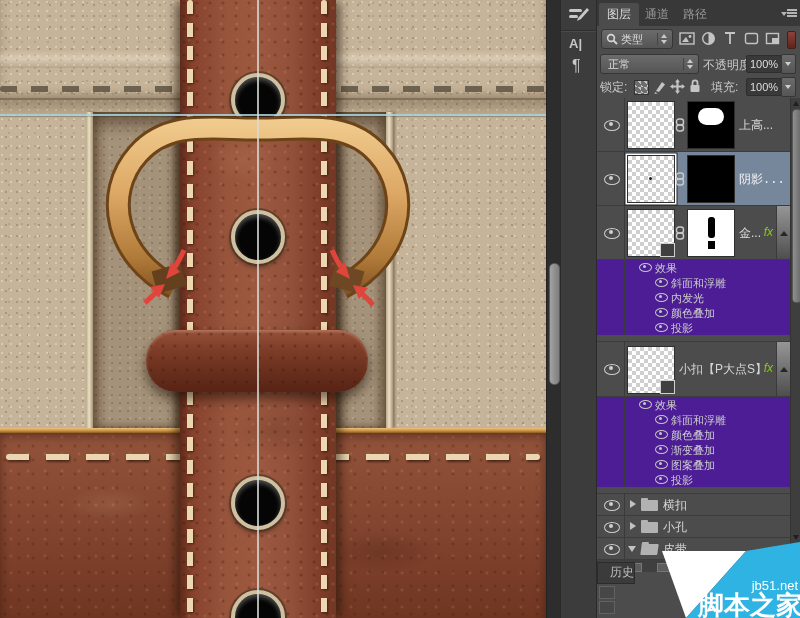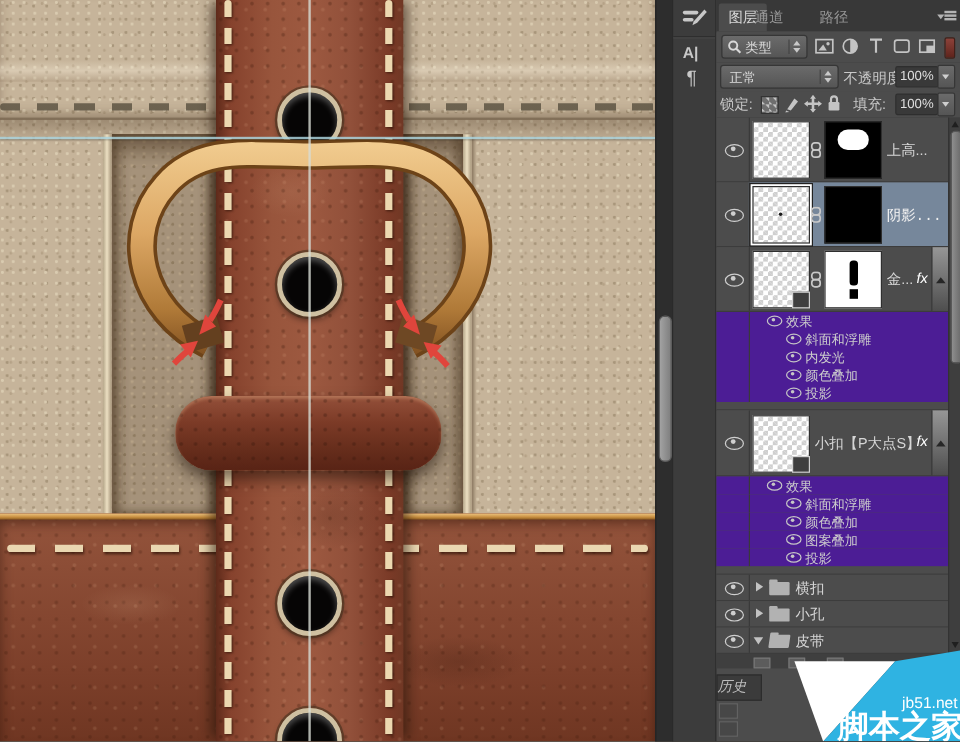--- a/index.html
+++ b/index.html
@@ -130,21 +130,21 @@
   .so-badge{position:absolute;right:-1px;bottom:-1px;width:13px;height:12px;background:#3f3f3f;border:1px solid #d0d0d0;}
   .maskthumb{left:90px;}
   .mask-black{background:#000;}
   .mask-pill{position:absolute;left:10px;top:6px;width:26px;height:17px;border-radius:9px;background:#fff;}
   .mask-white{background:#fff;}
   .excl-bar{position:absolute;left:20px;top:7px;width:7px;height:21px;border-radius:3px;background:#000;}
   .excl-dot{position:absolute;left:20px;top:31px;width:7px;height:8px;background:#000;}
   .chain{position:absolute;left:78px;top:20px;}
   .lname{position:absolute;left:142px;top:50%;margin-top:-8px;font-size:12px;color:#d6d6d6;white-space:nowrap;}
   .lrow .after-thumb{left:82px;}
-  .fxlabel{position:absolute;right:28px;top:50%;margin-top:-8px;font-size:12px;font-style:italic;color:#ffffff;text-align:center;}
+  .fxlabel{position:absolute;right:28px;top:50%;margin-top:-8px;font-size:12px;font-style:italic;color:#84cc16;text-align:center;}
   .collapse-strip{position:absolute;right:11px;top:0;width:13px;height:100%;
     background:linear-gradient(180deg,#969696,#4e4e4e);border-left:1px solid #3a3a3a;}
   .collapse-strip i{position:absolute;left:3px;top:50%;margin-top:-2px;width:0;height:0;
     border-left:4px solid transparent;border-right:4px solid transparent;border-bottom:5px solid #262626;}
 
   .fxrow{position:relative;width:204px;height:15px;background:#4c1d95;}
   .fxrow .vline{position:absolute;left:27px;top:0;width:1px;height:100%;background:#3a3a3a;}
   .fxeye{position:absolute;width:11px;height:7px;border:1.2px solid #c6c6c6;border-radius:50%;top:3px;}
   .fxeye::after{content:'';position:absolute;left:2.5px;top:.5px;width:3px;height:3px;border-radius:50%;background:#c6c6c6;}
   .fxrow span.fxtext{position:absolute;top:1px;font-size:11px;color:#cccccc;white-space:nowrap;}
@@ -166,21 +166,21 @@
 
   
   #panel-sb{left:193px;top:98px;width:11px;height:447px;background:#3e3e3e;border-left:1px solid #333;}
   #panel-sb .sb-up{position:absolute;left:2px;top:3px;width:0;height:0;border-left:3.5px solid transparent;border-right:3.5px solid transparent;border-bottom:5px solid #1f1f1f;}
   #panel-sb .sb-dn{position:absolute;left:2px;bottom:5px;width:0;height:0;border-left:3.5px solid transparent;border-right:3.5px solid transparent;border-top:5px solid #1f1f1f;}
   #panel-sb-thumb{position:absolute;left:1px;top:11px;width:8px;height:192px;border-radius:4px;
     background:linear-gradient(90deg,#8f8f8f,#696969);border:1px solid #585858;}
 
   
   #history-tab{left:597px;top:562px;width:36px;height:20px;background:#3b3b3b;border:1px solid #2c2c2c;
-    font-size:12px;color:#bdbdbd;text-align:left;line-height:19px;font-style:italic;}
+    font-size:12px;color:#bdbdbd;text-align:right;line-height:19px;}
   .hist-sq{left:599px;width:14px;height:11px;background:#474747;border:1px solid #626262;}
   #watermark{left:600px;top:538px;width:200px;height:80px;pointer-events:none;}
 </style>
 </head>
 <body>
 
 <div id="stage">
 
   <div id="canvas" class="abs">
     <div class="abs fabric" style="left:0;top:0;width:546px;height:618px;"></div>
@@ -255,21 +255,21 @@
     </svg>
     <div class="abs divider"></div>
     <span class="abs dock-glyph" style="left:8px;top:36px;font-size:13px;font-weight:bold;">A|</span>
     <span class="abs dock-glyph" style="left:11px;top:57px;font-size:16px;">¶</span>
   </div>
 
   <div id="panel" class="abs">
 
     <div id="tabbar" class="abs">
       <div class="tab active" style="left:2px;">图层</div>
-      <div class="tab" style="left:24px;">通道</div>
+      <div class="tab" style="left:40px;">通道</div>
       <div class="tab" style="left:78px;">路径</div>
       <div id="panel-menu" class="abs">
         <span class="bar" style="top:0;"></span>
           <span class="bar" style="top:3px;"></span>
           <span class="bar" style="top:6px;"></span>
         <span class="tri"></span>
       </div>
     </div>
 
     <div id="filter-row" class="abs toolrow">
@@ -449,20 +449,25 @@
         <span class="fxtext">斜面和浮雕</span>
         </div>
       <div class="fxrow item">
           <div class="vline"></div>
         <span class="fxeye"></span>
         <span class="fxtext">颜色叠加</span>
         </div>
       <div class="fxrow item">
           <div class="vline"></div>
         <span class="fxeye"></span>
+        <span class="fxtext">渐变叠加</span>
+        </div>
+      <div class="fxrow item">
+          <div class="vline"></div>
+        <span class="fxeye"></span>
         <span class="fxtext">图案叠加</span>
         </div>
       <div class="fxrow item">
           <div class="vline"></div>
         <span class="fxeye"></span>
         <span class="fxtext">投影</span>
         </div>
       <div class="fxgap"></div>
 
       <div class="grow">

